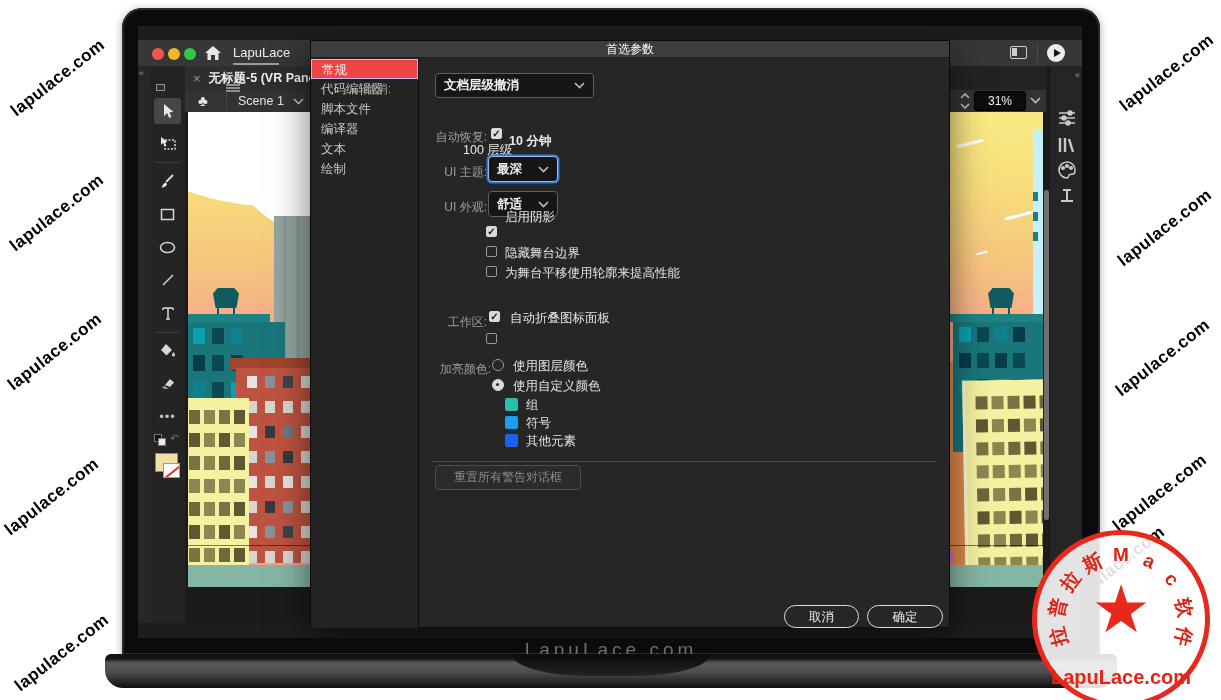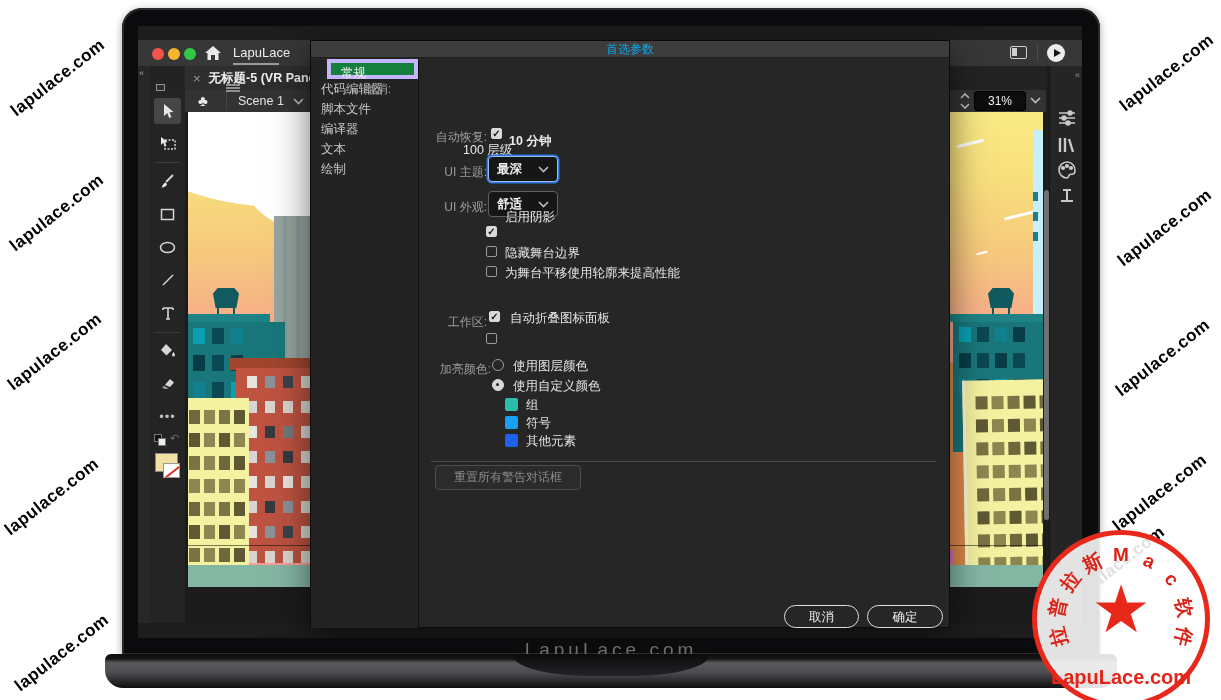--- a/index.html
+++ b/index.html
@@ -105,24 +105,24 @@
   .vscroll { position:absolute; left:906px; top:164px; width:5px; height:330px; background:#707070; border-radius:3px; }
   .right-strip { position:absolute; left:911px; top:40px; width:33px; height:557px; background:#252525; border-left:1px solid #151515; }
   .collapse-r { position:absolute; right:3px; top:4px; color:#9a9a9a; font-size:9px; letter-spacing:-1px; }
   .rp-icon { position:absolute; left:7px; width:20px; height:20px; color:#c9c9c9; }
   .rp-icon svg { stroke:#c9c9c9; fill:none; stroke-width:1.6; }
 
   
   .dialog { position:absolute; left:172px; top:14px; width:640px; height:588px; background:#262626;
         border:1px solid #0a0a0a; box-shadow:0 10px 34px rgba(0,0,0,.55); z-index:10; }
   .dlg-title { position:absolute; left:0; top:0; width:100%; height:17px; background:#3d3d3d; border-bottom:1px solid #1e1e1e;
-        color:#0ea5e9; font-size:12px; text-align:center; line-height:17px; }
+        color:#ffffff; font-size:12px; text-align:center; line-height:17px; }
   .dlg-side { position:absolute; left:0; top:18px; width:108px; height:569px; background:#232323; border-right:1px solid #0d0d0d; }
   .side-item { height:20px; line-height:20px; padding-left:10px; color:#c9c9c9; font-size:12.5px; }
-  .side-item.sel { background:#15803d; border:4px solid #c4b5fd; color:#f0f0f0;margin-left:16px; }
+  .side-item.sel { background:#ef4444; border:1px solid #c4b5fd; color:#f0f0f0; }
   .flabel { position:absolute; color:#9c9c9c; font-size:12px; text-align:right; }
   .fvalue { color:#e9e9e9; font-size:12.5px; }
   .dd { position:absolute; background:#161616; border:1px solid #606060; border-radius:4px; display:flex;
         align-items:center; justify-content:space-between; padding:0 8px; color:#f2f2f2; font-weight:700; font-size:12.5px; }
   .dd.focus { border-color:#9ab9f0; box-shadow:0 0 0 1.5px #2f7ae5; }
   .cb { position:absolute; width:11px; height:11px; border:1.5px solid #9a9a9a; border-radius:2px; background:transparent; }
   .cb.checked { background:#d9d9d9; border-color:#d9d9d9; color:#141414; font-size:10px; line-height:10px; text-align:center; }
   .cb.checked::after { content:"✓"; font-weight:700; }
   .cblabel { position:absolute; color:#e4e4e4; font-size:12.5px; }
   .radio { position:absolute; width:12px; height:12px; border:1.5px solid #9a9a9a; border-radius:50%; }
@@ -498,20 +498,26 @@
           <div class="dlg-side">
             <div class="side-item sel">常规</div>
             <div class="side-item">代码编辑器</div>
             <div class="side-item">脚本文件</div>
             <div class="side-item">编译器</div>
             <div class="side-item">文本</div>
             <div class="side-item">绘制</div>
           </div>
 
           <span class="flabel" style="left:20px; top:40px; width:60px;">撤消:</span>
+          <div class="dd" style="left:124px; top:32px; width:159px; height:25px;">
+            <span>文档层级撤消</span>
+            <svg width="11" height="7" viewBox="0 0 11 7">
+                <path class="chev" d="M1 1 L5.5 5.5 L10 1"></path>
+              </svg>
+          </div>
           <span class="fvalue" style="position:absolute; left:152px; top:61px;margin-top:40px;">100 层级</span>
 
           <span class="flabel" style="left:96px; top:88px; width:80px;">自动恢复:</span>
           <span class="cb checked" style="left:180px; top:87px;"></span>
           <span class="fvalue" style="position:absolute; left:198px; top:92px; font-weight:700;">10 分钟</span>
 
           <span class="flabel" style="left:96px; top:123px; width:80px;">UI 主题:</span>
           <div class="dd focus" style="left:177px; top:115px; width:70px; height:26px;">
             <span>最深</span>
             <svg width="11" height="7" viewBox="0 0 11 7">

